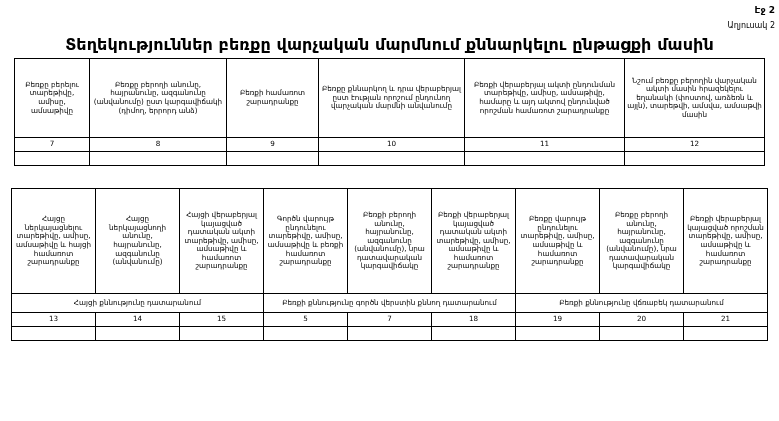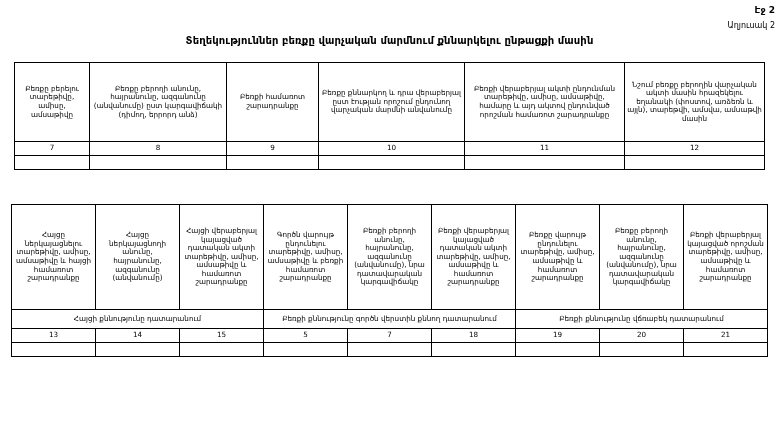--- a/index.html
+++ b/index.html
@@ -30,30 +30,30 @@
     font-weight: bold;
     line-height: 13px;
   }
   .table-label {
     font-size: 8px;
     text-align: right;
     padding-right: 4px;
     line-height: 12px;
   }
   .table-title {
-    font-size: 10px;
+    font-size: 16px;
     font-weight: bold;
     text-align: center;
     margin: 3px 0 4px 0;
     letter-spacing: 0.1px;
   }
   table.grid {
     border-collapse: collapse;
     table-layout: fixed;
-    margin: 16px auto;
+    margin: 0 auto;
   }
   table.grid td {
     border: 1px solid #000000;
     font-size: 7.2px;
     line-height: 8.6px;
     text-align: center;
     vertical-align: middle;
     padding: 2px 2px;
     word-wrap: break-word;
     overflow: hidden;

